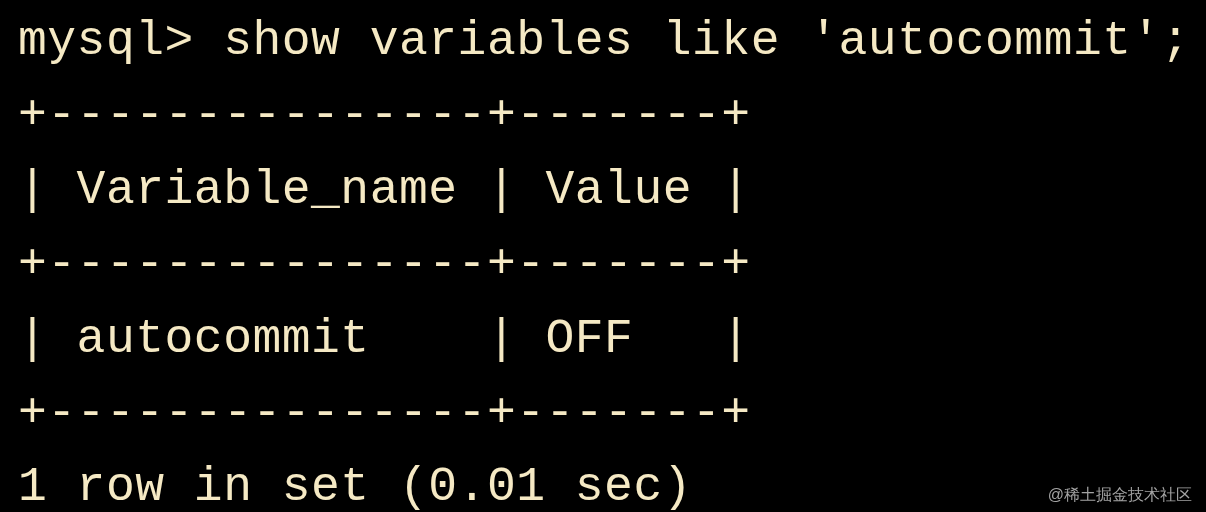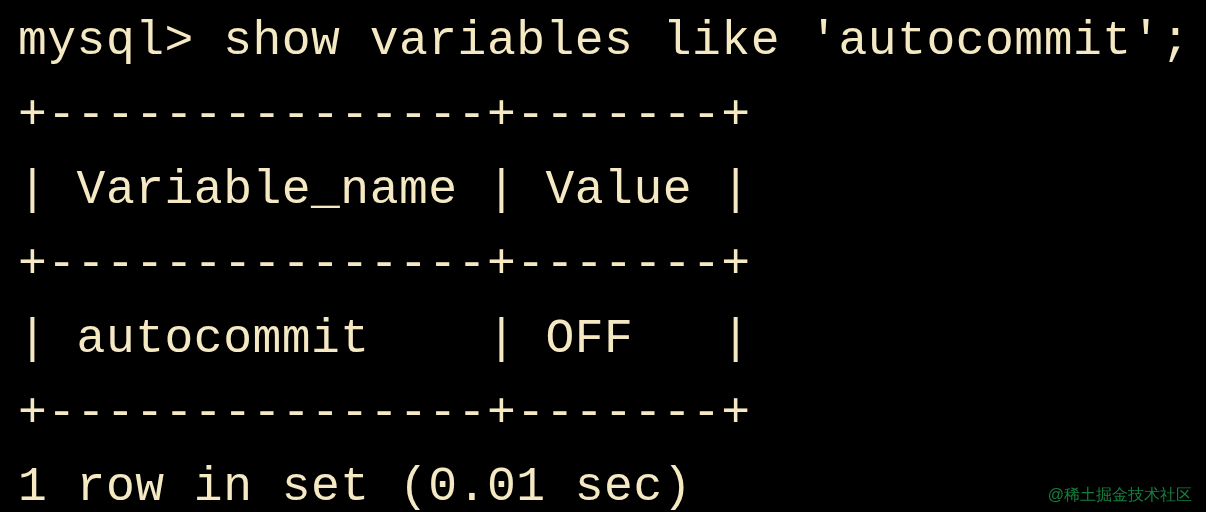--- a/index.html
+++ b/index.html
@@ -22,21 +22,21 @@
       line-height: 1.55;
       white-space: pre;
       font-weight: normal;
       letter-spacing: 0.5px;
     }
     .watermark {
       position: absolute;
       bottom: 6px;
       right: 14px;
       font-size: 16px;
-      color: #15803d;
+      color: #a3a3a3;
       font-family: -apple-system, BlinkMacSystemFont, "Segoe UI", sans-serif;
       white-space: nowrap;
     }
   </style>
 </head>
 <body>
 
 <div class="terminal"><span>mysql&gt; </span><span>show variables like 'autocommit';</span>
 <span>+---------------+-------+</span>
 <span>| Variable_name | Value |</span>

